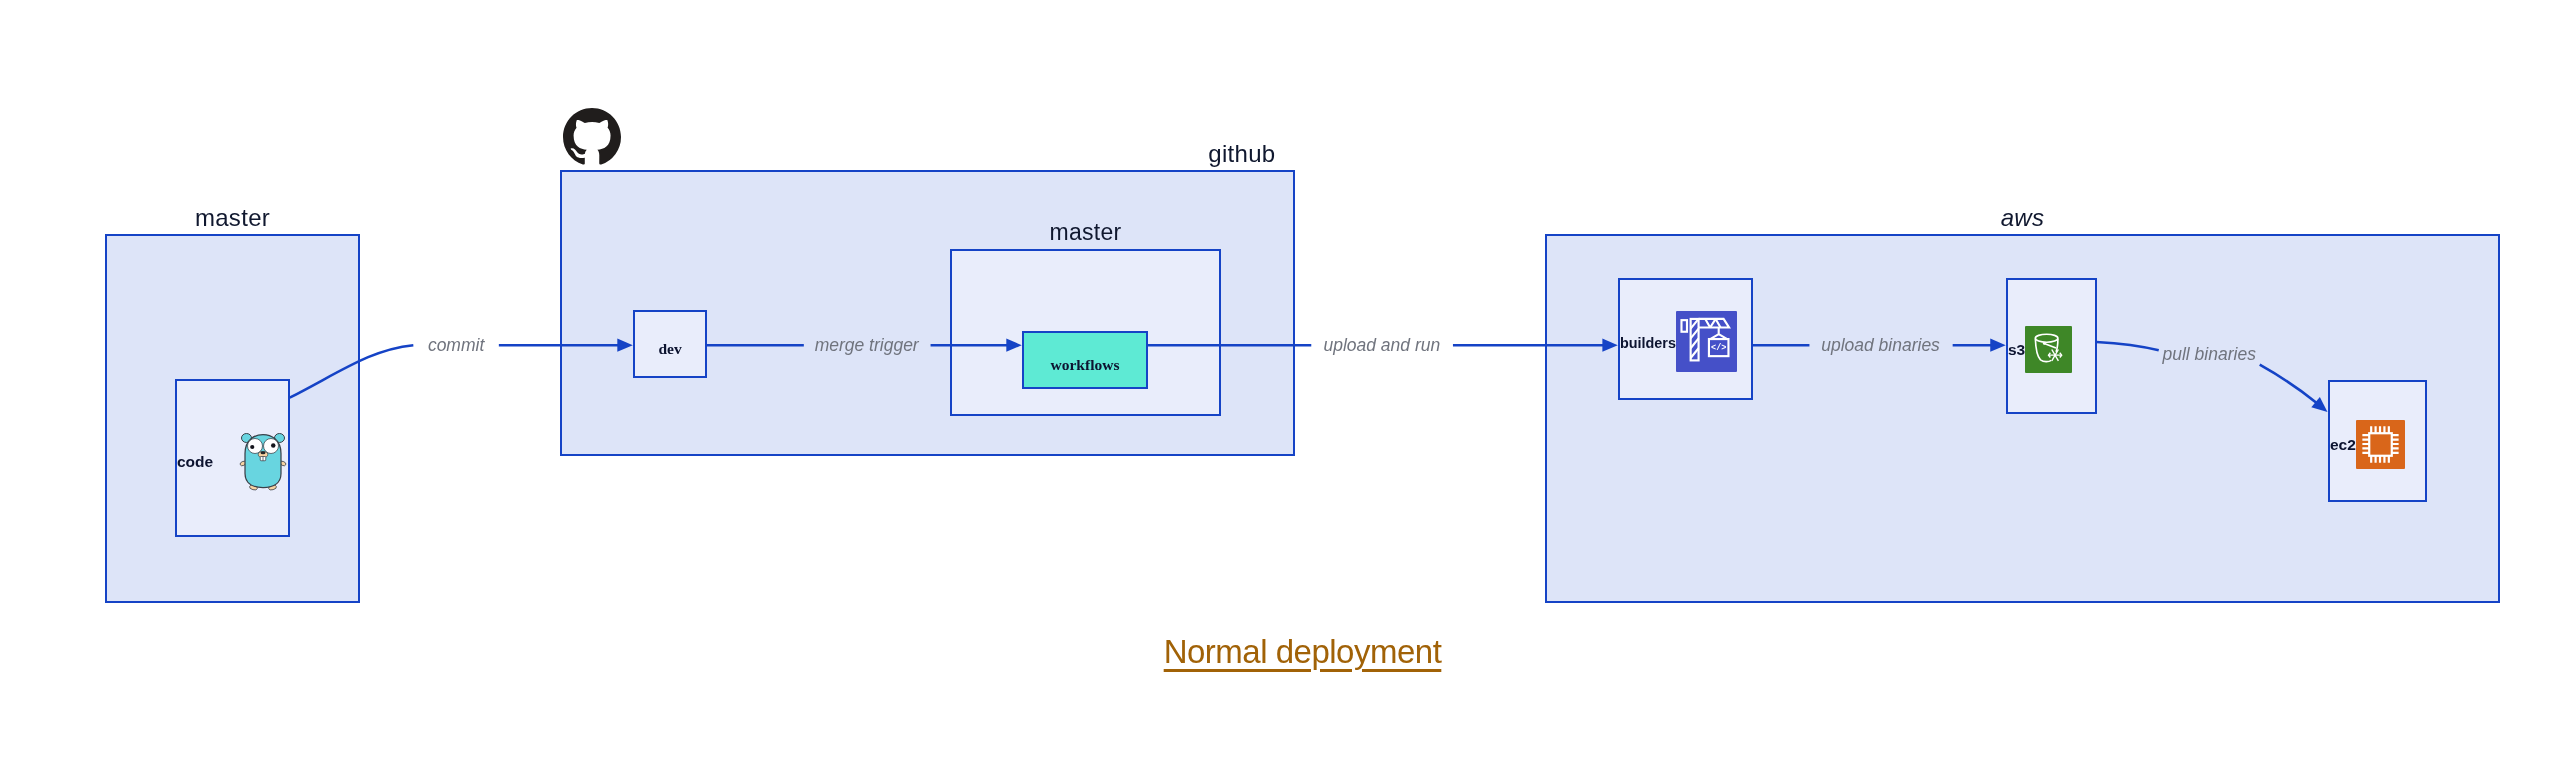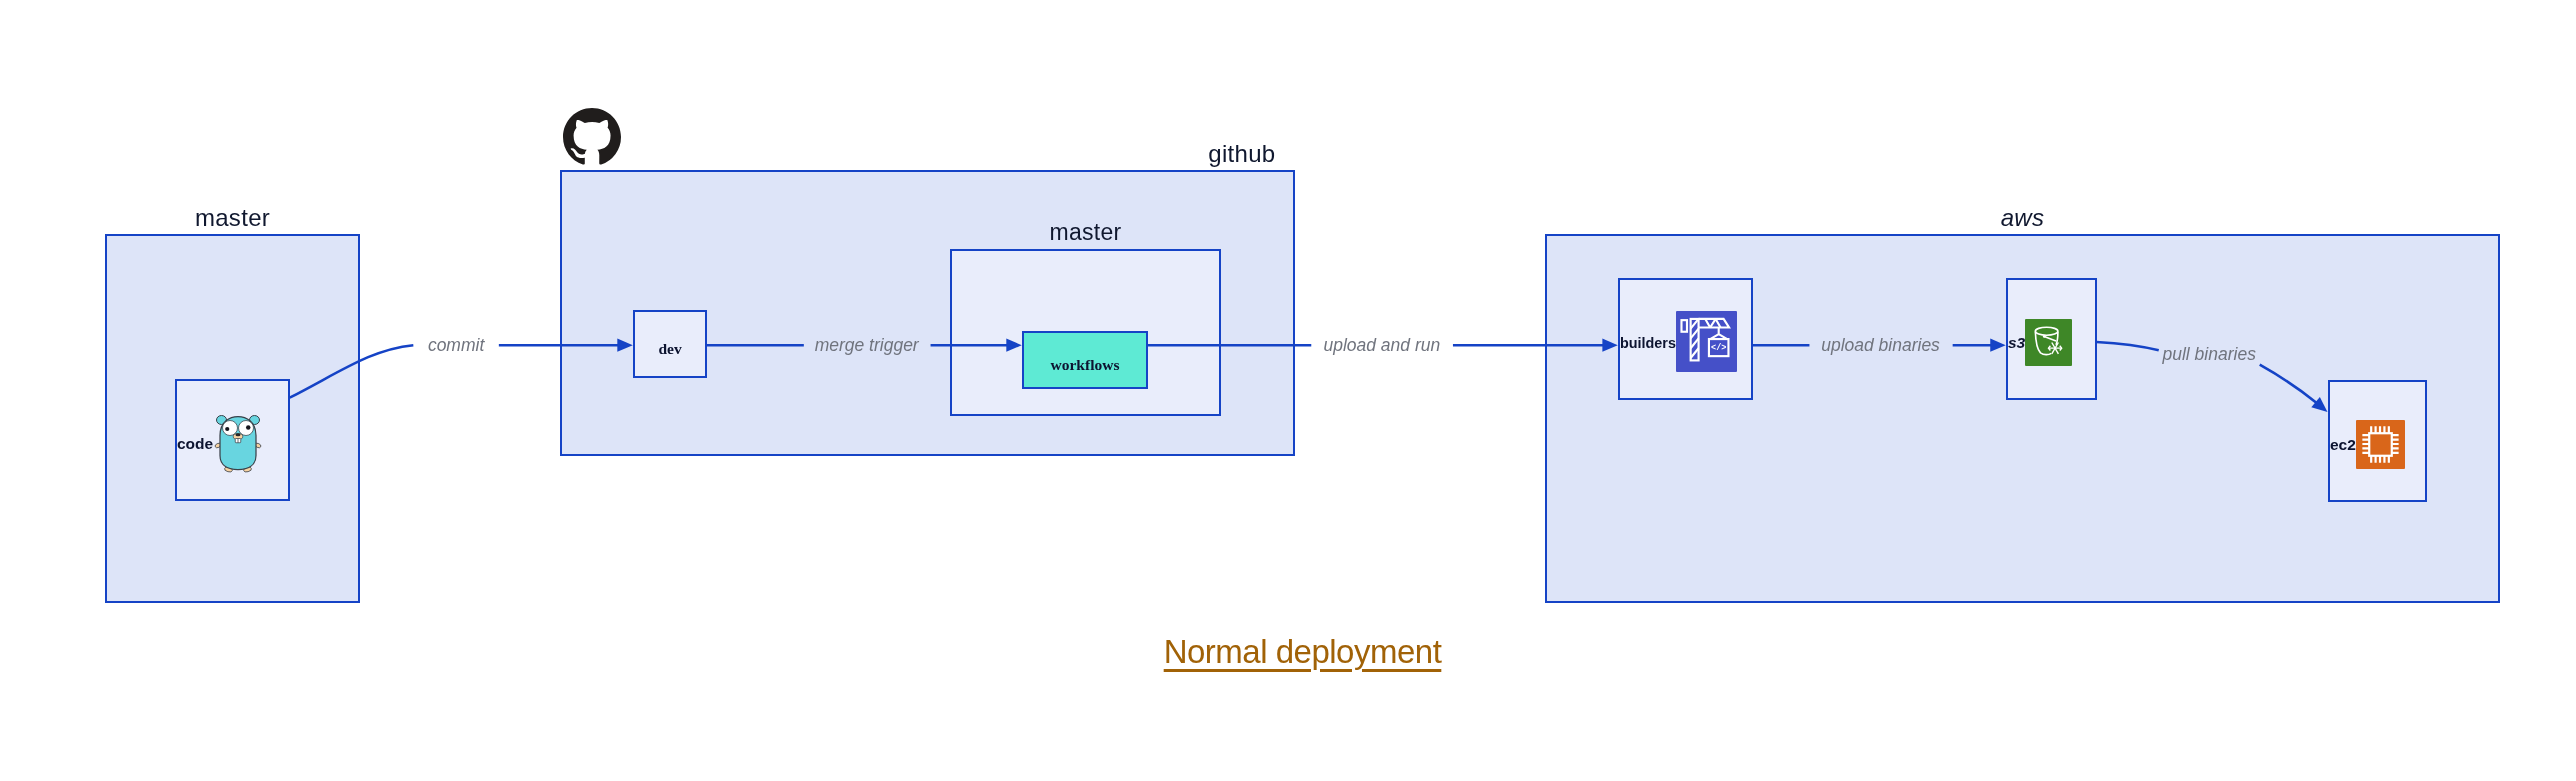--- a/index.html
+++ b/index.html
@@ -37,21 +37,21 @@
 </style>
 </head>
 <body>
 
 <div class="canvas">
 
   <div class="group" style="left:105px;top:234px;width:255px;height:369px;">
     <div class="group-label">master</div>
   </div>
 
-  <div class="node" style="left:175px;top:379px;width:115px;height:122px;">
+  <div class="node" style="left:175px;top:379px;width:115px;height:158px;justify-content:space-between;">
     <div class="node-label">code</div>
     <svg class="icon-tile" width="50" height="61" viewBox="0 0 100 120">
       <ellipse cx="17" cy="15" rx="10" ry="9" fill="#68d5e0" stroke="#3a4149" stroke-width="2"></ellipse>
       <ellipse cx="83" cy="15" rx="10" ry="9" fill="#68d5e0" stroke="#3a4149" stroke-width="2"></ellipse>
       <ellipse cx="10" cy="66" rx="6" ry="4" fill="#f6d2a2" stroke="#3a4149" stroke-width="1.5" transform="rotate(-25 10 66)"></ellipse>
       <ellipse cx="90" cy="66" rx="6" ry="4" fill="#f6d2a2" stroke="#3a4149" stroke-width="1.5" transform="rotate(25 90 66)"></ellipse>
       <ellipse cx="31" cy="114" rx="8" ry="4.5" fill="#f6d2a2" stroke="#3a4149" stroke-width="1.5" transform="rotate(15 31 114)"></ellipse>
       <ellipse cx="69" cy="114" rx="8" ry="4.5" fill="#f6d2a2" stroke="#3a4149" stroke-width="1.5" transform="rotate(-15 69 114)"></ellipse>
       <path d="M 14 46 C 14 18 34 8 50 8 C 66 8 86 18 86 46 L 86 86 C 86 106 70 114 50 114 C 30 114 14 106 14 86 Z" fill="#68d5e0" stroke="#3a4149" stroke-width="2.5"></path>
       <circle cx="34" cy="31" r="15" fill="#ffffff" stroke="#3a4149" stroke-width="1.5"></circle>
@@ -99,21 +99,21 @@
         <path d="M24 29 L37 13 M24 45 L37 29 M24 61 L37 45 M24 77 L37 61"></path>
         <path d="M37 13 H78 L87 27 H37"></path>
         <path d="M48 13 L56 27 M56 27 L65 13 M65 13 L73 27"></path>
         <path d="M70 27 V38 M70 38 L56 46 M70 38 L84 46"></path>
         <rect x="54" y="46" width="32" height="28"></rect>
       </g>
       <text x="70" y="61" text-anchor="middle" dominant-baseline="central" font-family="Liberation Mono, monospace" font-size="14" font-weight="bold" fill="#ffffff">&lt;/&gt;</text>
     </svg>
   </div>
 
-  <div class="node" style="left:2006px;top:278px;width:91px;height:122px;font-style:italic;">
+  <div class="node" style="left:2006px;top:278px;width:91px;height:136px;">
     <div class="node-label">s3</div>
     <svg class="icon-tile" style="margin-top:7.2px;" width="47" height="47" viewBox="0 0 100 100">
       <rect x="0" y="0" width="100" height="100" fill="#3e8727"></rect>
       <g stroke="#ffffff" stroke-width="3.5" fill="none">
         <ellipse cx="46" cy="26" rx="24" ry="8.5"></ellipse>
         <path d="M22 27 C23 52 27 66 33 72 C 40 77 50 77 56 73"></path>
         <path d="M70 27 C70 40 68 50 66 55"></path>
         <line x1="41" y1="37" x2="66" y2="47"></line>
       </g>
       <circle cx="41" cy="37" r="3" fill="#ffffff"></circle>

